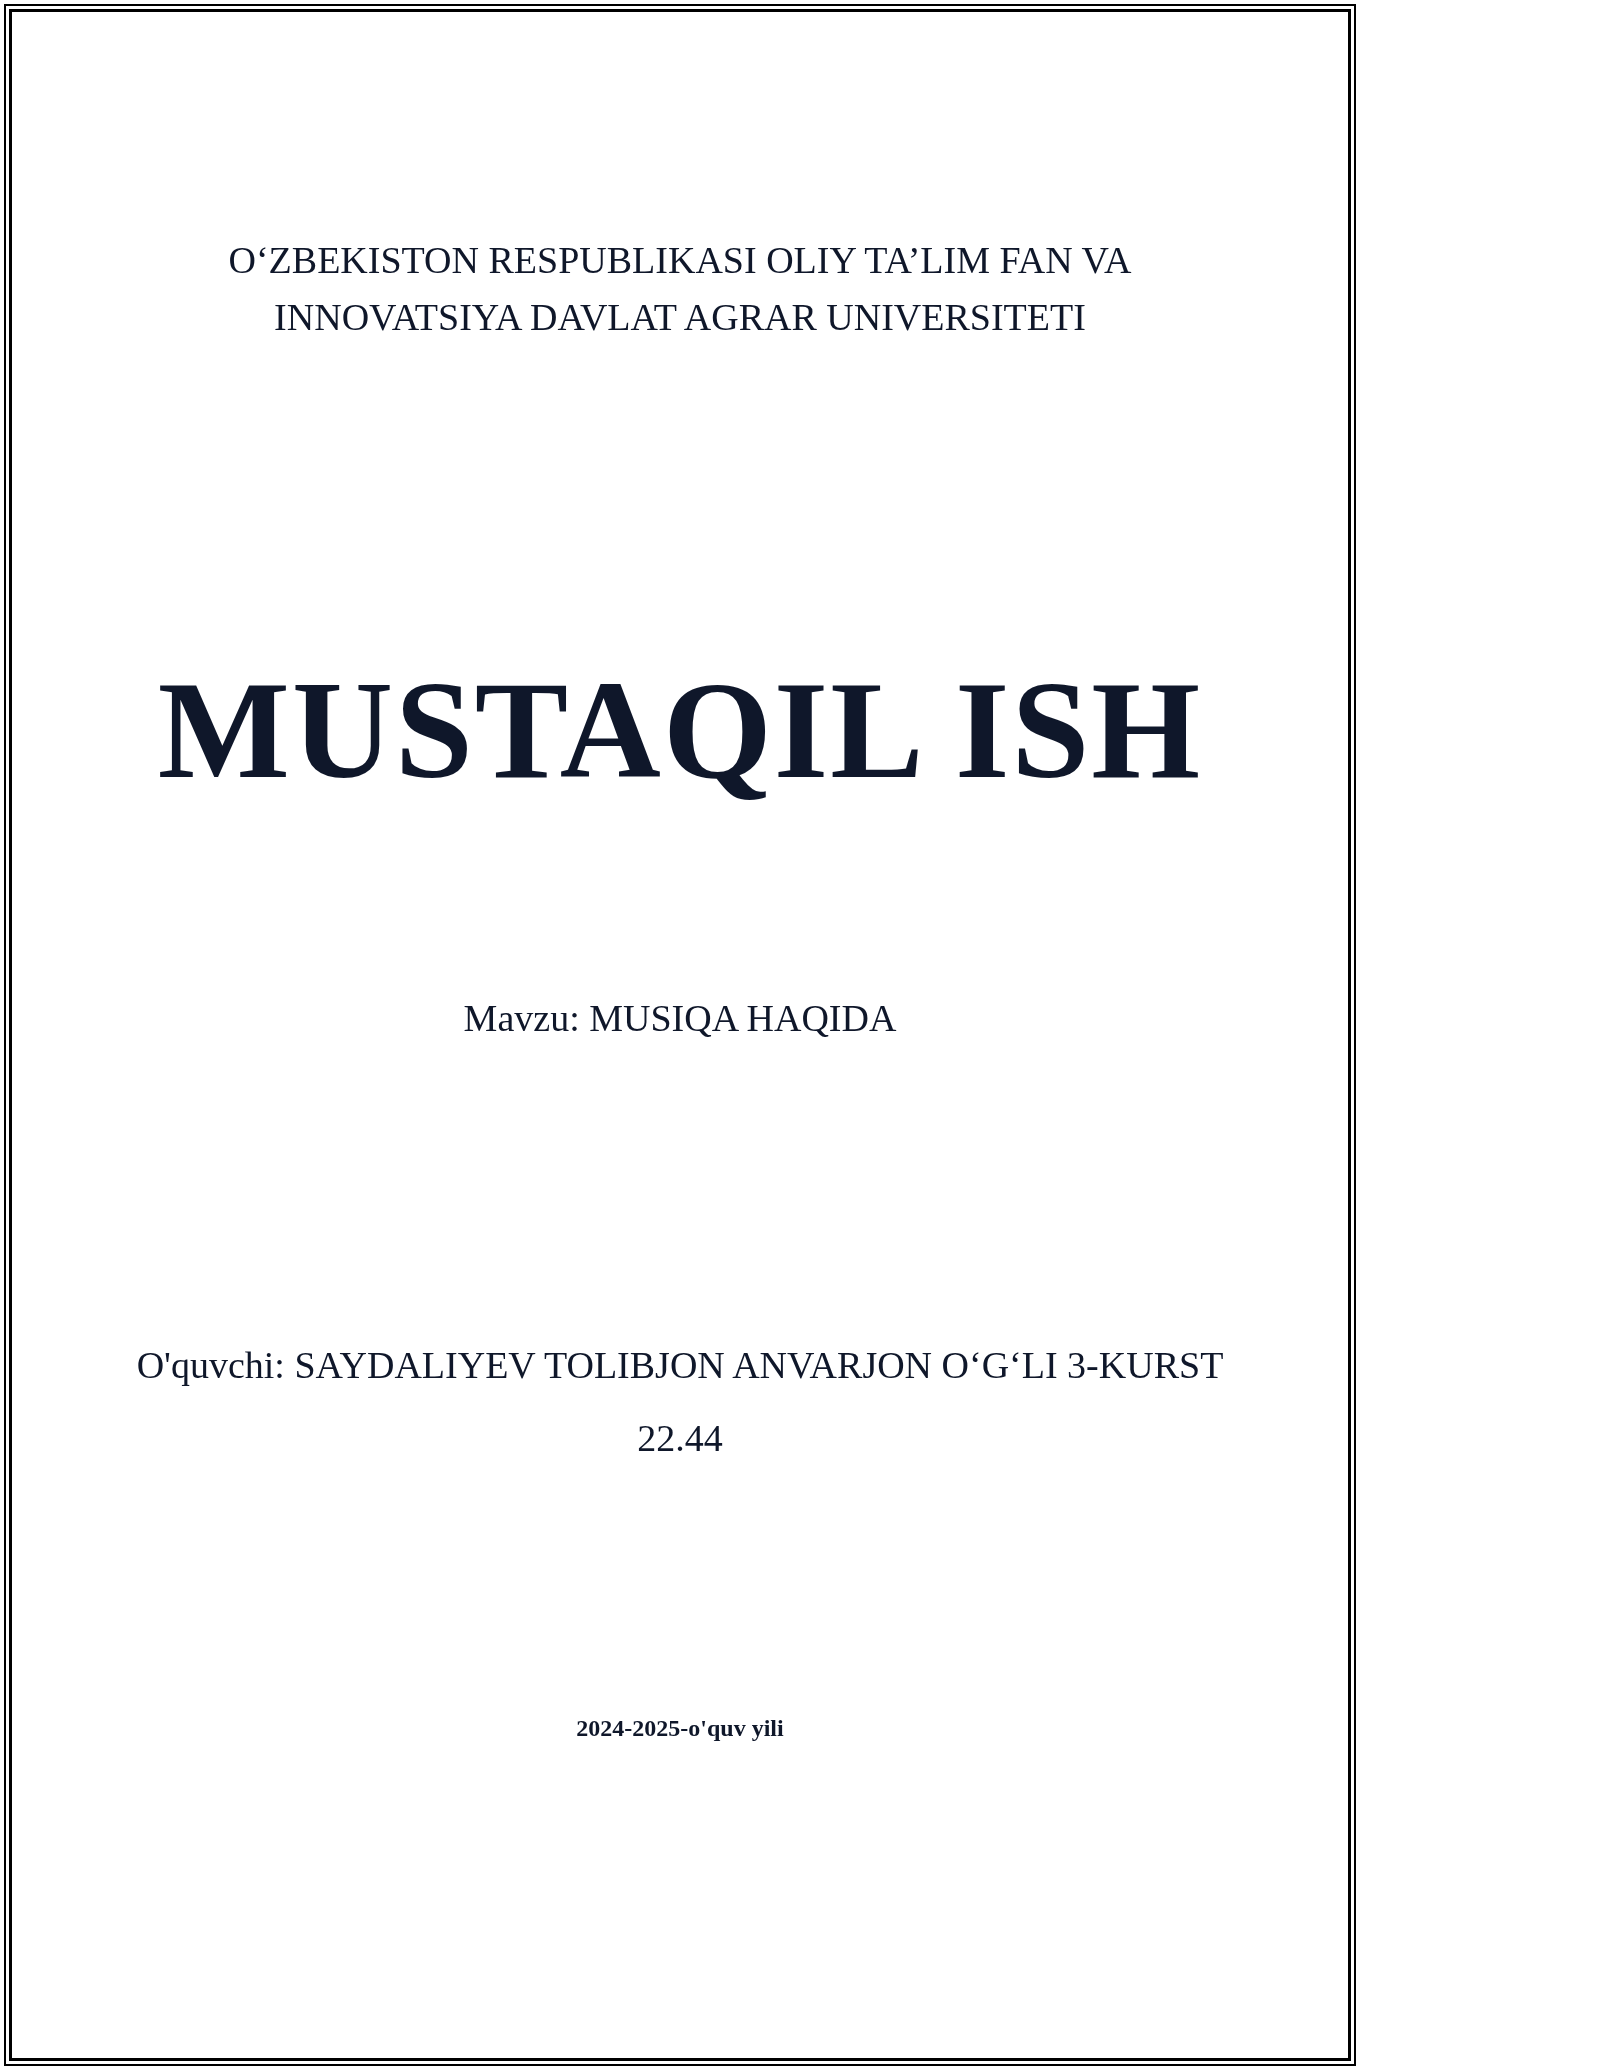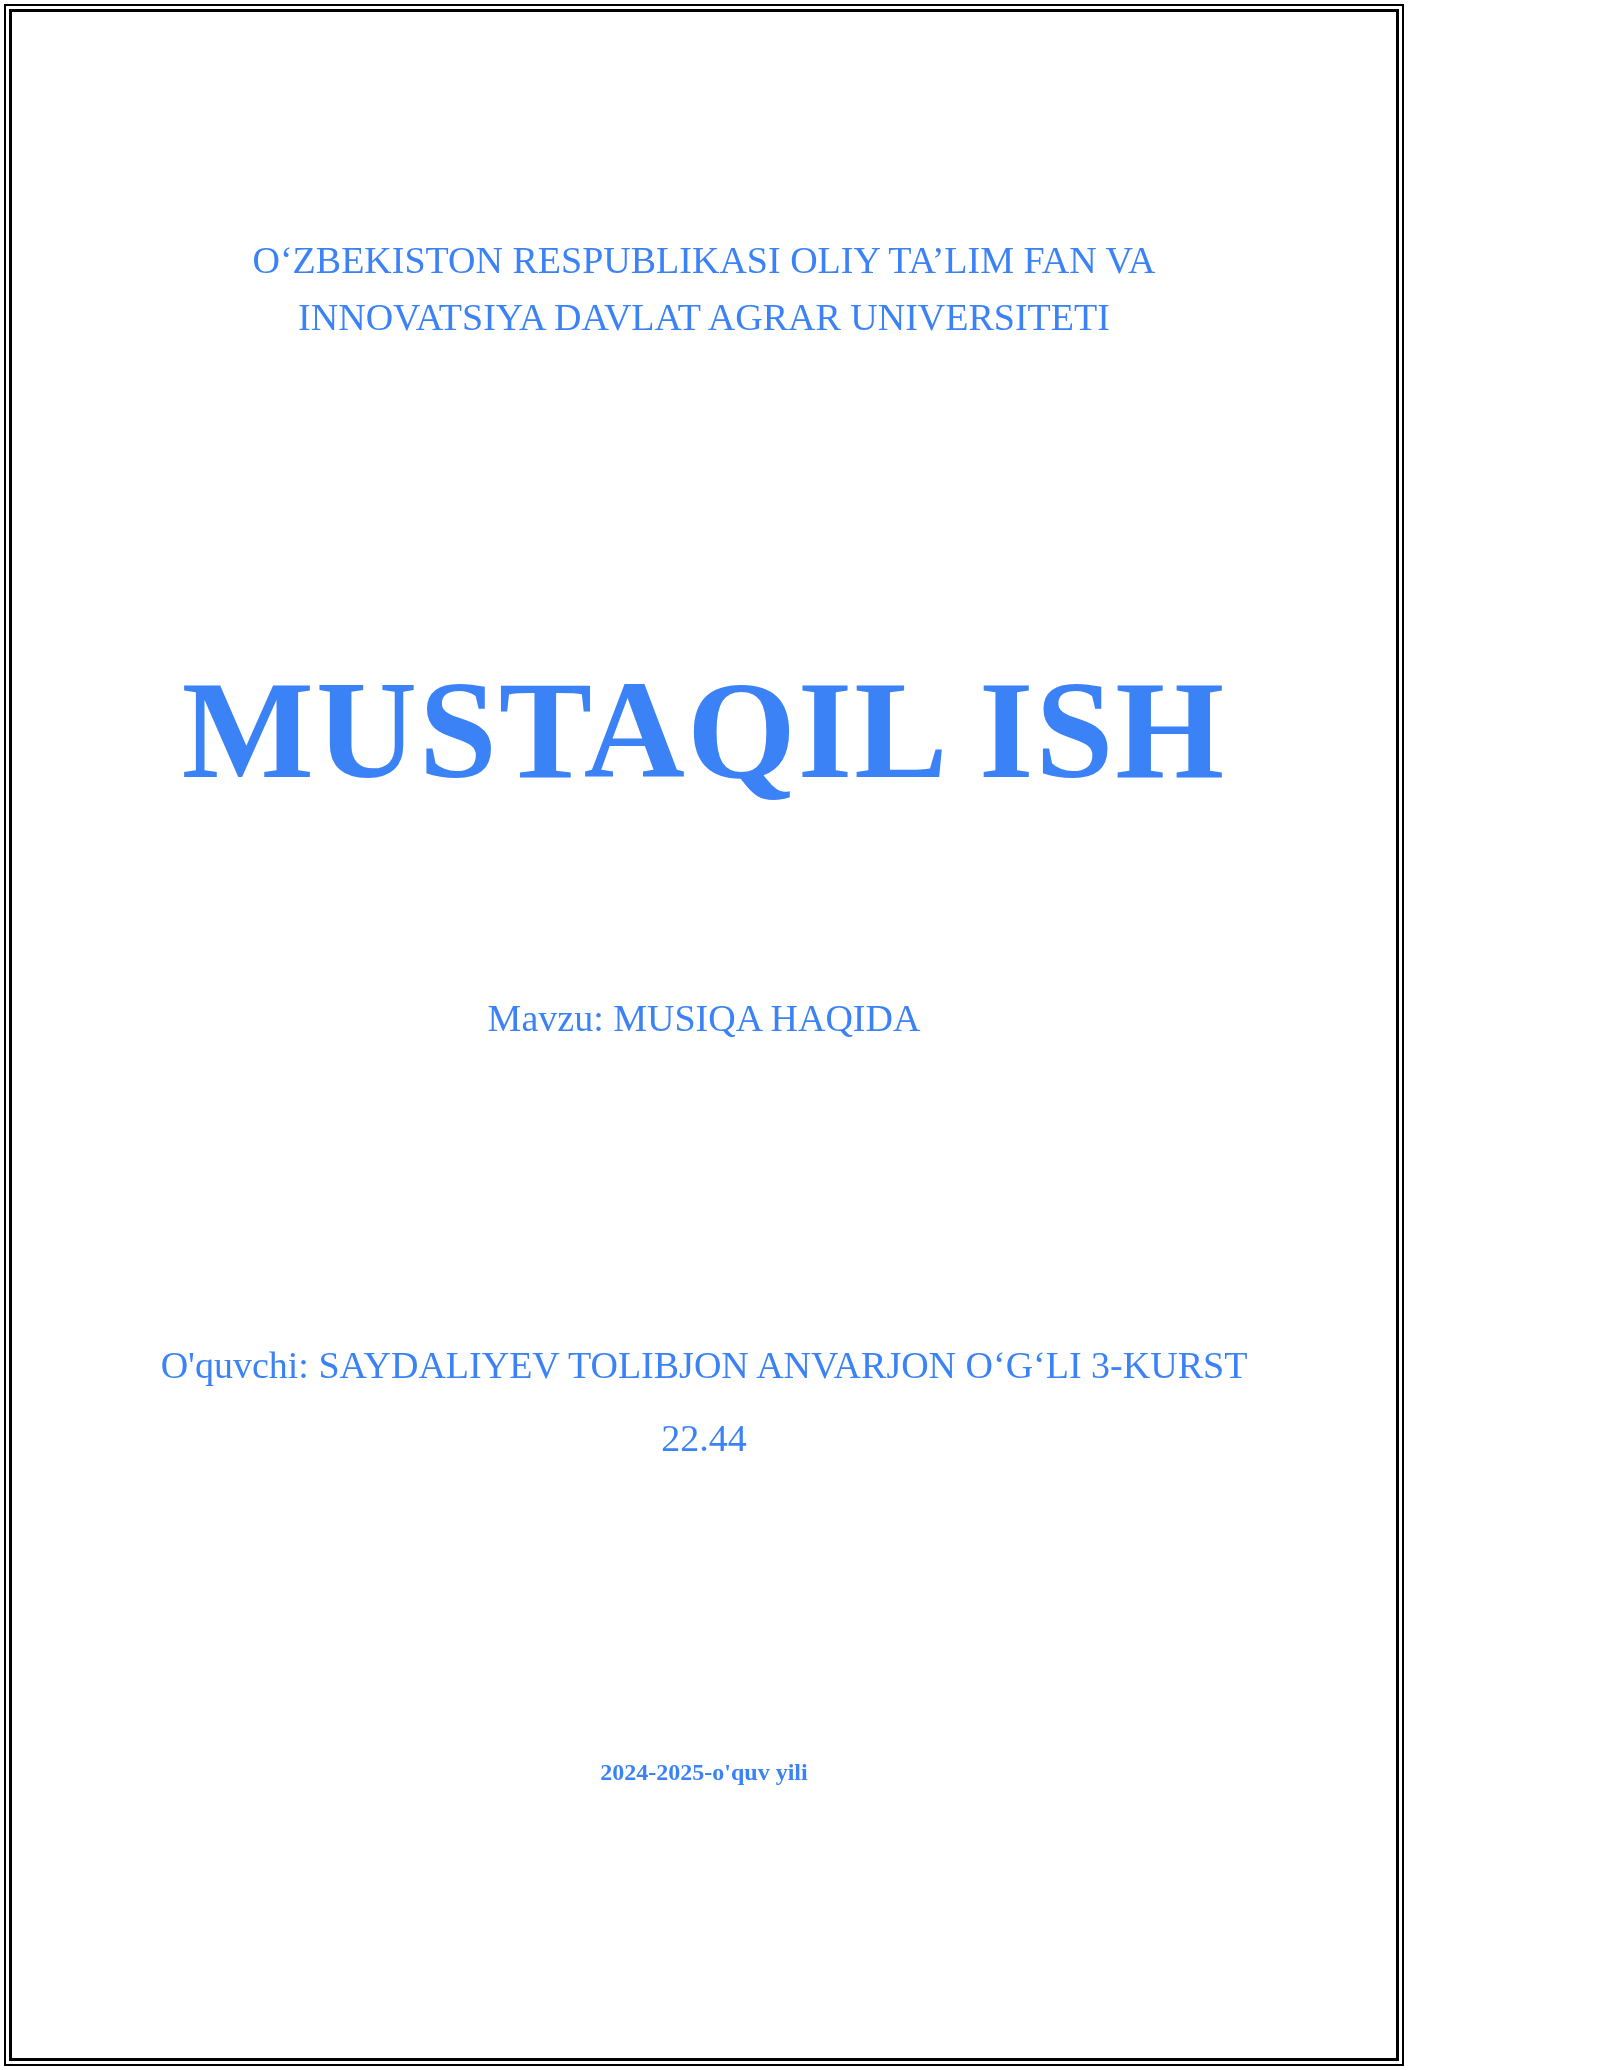--- a/index.html
+++ b/index.html
@@ -6,23 +6,22 @@
     margin: 0;
     padding: 0;
     background: #ffffff;
   }
   .page {
     position: relative;
     width: 1360px;
     height: 2070px;
     background: #ffffff;
     font-family: "Liberation Serif", "DejaVu Serif", serif;
-    color: #3b82f6;
+    color: #0f172a;
     overflow: hidden;
-    padding-left: 48px;
   }
   
   .border-outer {
     position: absolute;
     top: 4px; left: 4px; right: 4px; bottom: 4px;
     border: 2px solid #000000;
     pointer-events: none;
   }
   .border-inner {
     position: absolute;
@@ -65,21 +64,20 @@
   }
   .student-line {
     white-space: nowrap;
     margin-top: 28px;
   }
   .footer-line {
     top: 1714px;
     font-size: 24px;
     line-height: 29px;
     font-weight: bold;
-    margin-top: 44px;
   }
 </style>
 </head>
 <body>
 
 <div class="page">
 
   <div class="border-outer"></div>
   <div class="border-inner"></div>
 

